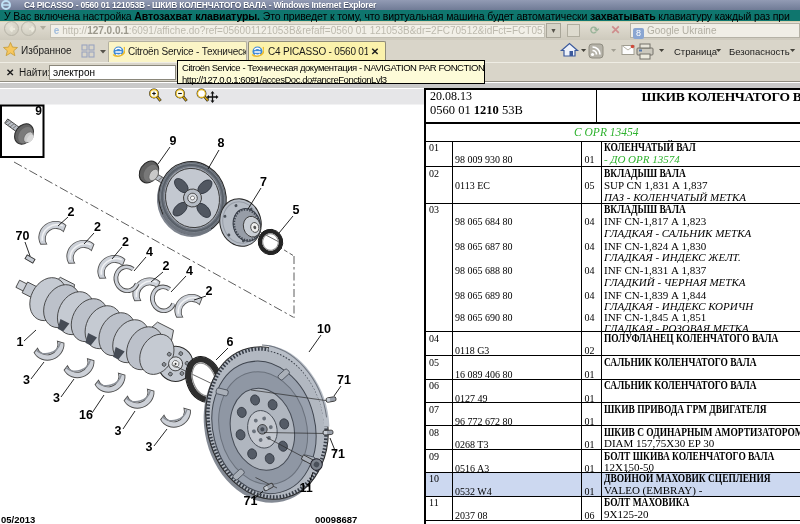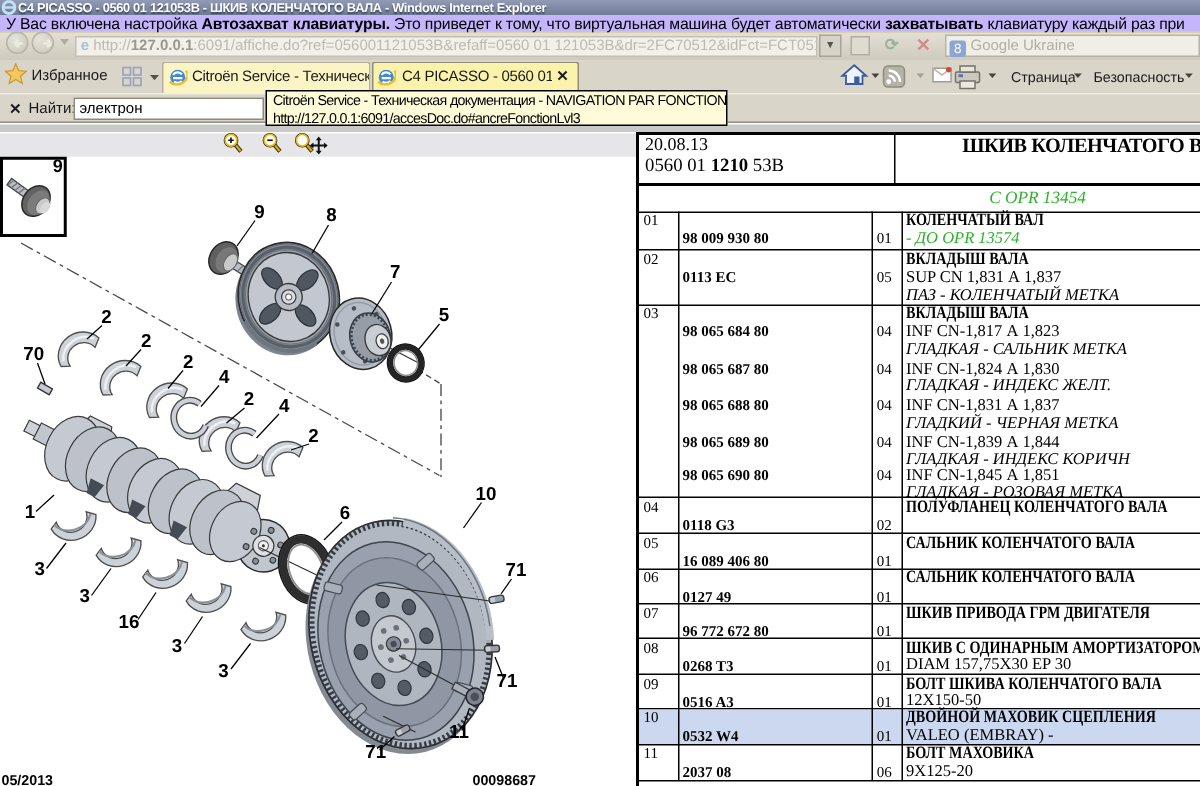--- a/index.html
+++ b/index.html
@@ -1,30 +1,30 @@
 <!DOCTYPE html>
 <html><head><meta charset="utf-8"><style>
 *{margin:0;padding:0;box-sizing:border-box}
 html,body{width:800px;height:524px;overflow:hidden;font-family:"Liberation Sans",sans-serif;background:#fff}
 .abs{position:absolute}
 #titlebar{left:0;top:0;width:800px;height:10px;background:linear-gradient(#929bb4,#707b96);color:#fff;font-size:8.5px;font-weight:bold;line-height:10px;letter-spacing:-0.2px;white-space:nowrap;text-shadow:0 1px 1px #3a4358}
-#notif{left:0;top:10px;width:800px;height:12px;background:#c4b5fd;border-bottom:1px solid #d6d2b0;font-size:10.5px;letter-spacing:-0.12px;line-height:12px;white-space:nowrap;color:#000}
+#notif{left:0;top:10px;width:800px;height:12px;background:#0f766e;border-bottom:1px solid #d6d2b0;font-size:10.5px;letter-spacing:-0.12px;line-height:12px;white-space:nowrap;color:#000}
 #addr{left:0;top:22px;width:800px;height:18px;background:linear-gradient(#e3dfd4,#cecabd)}
 #tabsrow{left:0;top:40px;width:800px;height:22px;background:#d9d5c9}
 #findbar{left:0;top:62px;width:800px;height:20px;background:#d9d5c9;border-top:1px solid #efede4;border-bottom:1px solid #8f8c80}
 #band{left:0;top:83px;width:800px;height:5px;background:#c9c9c9}
 .circbtn{position:absolute;width:15px;height:15px;border-radius:50%;background:radial-gradient(circle at 35% 30%,#e5e2d7,#cac7ba);border:1px solid #b7b4a8}
 .urlbox{position:absolute;left:50px;top:24px;width:495px;height:14px;background:#f2f0e8;border:1px solid #c2bfb3;font-size:10px;line-height:12px;color:#bdbaae;white-space:nowrap;overflow:hidden}
 .tab{position:absolute;top:41px;height:21px;background:#fbf5c6;border:1px solid #b3b0a0;border-bottom:none;border-radius:2px 2px 0 0;font-size:10px;line-height:20px;letter-spacing:-0.2px;color:#1a1a1a;white-space:nowrap;overflow:hidden}
 .gbox{position:absolute;left:630px;top:23px;width:170px;height:15px;background:#f0eee6;border:1px solid #b5b2a6;font-size:10px;line-height:13px;color:#b2afa3}
 .findin{position:absolute;left:49px;top:65px;width:127px;height:15px;background:#fff;border:1px solid #8a877b;font-size:10px;line-height:13px;color:#000;padding-left:3px}
 #tooltip{left:177px;top:60px;width:308px;height:24px;background:#fdfbd8;border:1px solid #000;font-size:9.5px;letter-spacing:-0.45px;line-height:12px;color:#000;padding:1px 0 0 4px;z-index:50;white-space:nowrap}
 .uitxt{position:absolute;font-size:10px;color:#1a1a1a;white-space:nowrap}
 </style></head><body>
-<div class="abs" id="titlebar"><span style="margin-left:12px">C4 PICASSO - 0560 01 121053B - ШКИВ КОЛЕНЧАТОГО ВАЛА - Windows Internet Explorer</span></div>
+<div class="abs" id="titlebar"><span style="margin-left:24px">C4 PICASSO - 0560 01 121053B - ШКИВ КОЛЕНЧАТОГО ВАЛА - Windows Internet Explorer</span></div>
 <svg class="abs" style="left:1px;top:0" width="10" height="10" viewBox="0 0 10 10">
     <circle cx="5" cy="5" r="4" fill="none" stroke="#bfe0f5" stroke-width="2"></circle>
     <path d="M1.5,5 h7" stroke="#bfe0f5" stroke-width="1.6"></path>
   </svg>
 <div class="abs" id="notif"><span style="margin-left:4px">У Вас включена настройка <b>Автозахват клавиатуры.</b> Это приведет к тому, что виртуальная машина будет автоматически <b>захватывать</b> клавиатуру каждый раз при</span></div>
 <div class="abs" id="addr"></div>
 <div class="circbtn" style="left:4px;top:21px"></div>
 <div class="circbtn" style="left:21px;top:21px"></div>
 <svg class="abs" style="left:6px;top:23px" width="32" height="12" viewBox="0 0 32 12">
     <path d="M9,6 l-5,0 m0,0 l2.5,-2.5 m-2.5,2.5 l2.5,2.5" stroke="#eceade" stroke-width="2" fill="none"></path>
@@ -64,21 +64,21 @@
 <div class="abs" id="findbar"></div>
 <div class="uitxt" style="left:6px;top:67px;font-weight:bold">✕</div>
 <div class="uitxt" style="left:19px;top:67px">Найти:</div>
 <div class="findin">электрон</div>
 <div class="abs" id="band"></div>
 <div class="abs" id="tooltip">Citroën Service - Техническая документация - NAVIGATION PAR FONCTION<br>http://127.0.0.1:6091/accesDoc.do#ancreFonctionLvl3</div>
 <style>
 .hl{position:absolute;left:0;width:376px;height:1px;background:#000}
 .vl{position:absolute;width:1px;background:#000}
 .t{position:absolute;font-family:"Liberation Serif",serif;font-size:11px;line-height:11px;white-space:nowrap;color:#000}
-.pn{font-weight:bold;font-size:10px}
+.pn{font-weight:normal;font-size:10px}
 .sm{font-size:10px}
 .b{font-weight:bold}
 .db{display:inline-block;font-weight:bold;font-size:11.5px;transform:scaleX(0.82);transform-origin:0 0}
 .i{font-style:italic}
 .g{color:#2eb22e}
 </style>
 <svg class="abs" style="left:520px;top:40px" width="280" height="22" viewBox="0 0 280 22">
 <path d="M44,16 h11 v-5.5 h2.5 l-8,-7 -8,7 h2.5 z" fill="#eef2fa" stroke="#3c5a9c" stroke-width="1.2"></path>
 <rect x="49.5" y="11" width="3.5" height="5" fill="#3c5a9c"></rect>
 <path d="M61,9 l2.6,3 2.6,-3 z" fill="#44423a"></path>
@@ -402,21 +402,21 @@
 <div class="hl" style="top:431.5px;height:1.5px"></div>
 <div class="abs" style="left:383.5px;top:383.5px;width:0;height:0"></div>
 <div class="abs" style="left:2px;top:384.5px;width:374px;height:23px;background:#ccd8f0"></div>
 <div class="vl" style="left:171.5px;top:0;height:33.5px"></div>
 <div class="vl" style="left:27.5px;top:52.5px;height:379px"></div>
 <div class="vl" style="left:156.5px;top:52.5px;height:379px"></div>
 <div class="vl" style="left:177px;top:52.5px;height:379px"></div>
 <div class="t" style="left:6px;top:3px;font-size:12px">20.08.13</div>
 <div class="t" style="left:6px;top:16.5px;font-size:12.5px">0560 01 <b>1210</b> 53B</div>
 <div class="t b" style="left:217.5px;top:3px;font-size:13.5px;letter-spacing:-0.3px">ШКИВ КОЛЕНЧАТОГО ВАЛА</div>
-<div class="t g i" style="left:150px;top:38.5px;width:150px;text-align:right;font-size:11.5px">С OPR 13454</div>
+<div class="t g i" style="left:150px;top:38.5px;width:150px;text-align:left;font-size:11.5px">С OPR 13454</div>
 <div class="t sm" style="left:5px;top:54px">01</div>
 <div class="t db" style="left:180px;top:54px">КОЛЕНЧАТЫЙ ВАЛ</div>
 <div class="t pn" style="left:31px;top:65.5px">98 009 930 80</div>
 <div class="t sm" style="left:160.5px;top:65.5px">01</div>
 <div class="t g i" style="left:180px;top:65.5px">- ДО OPR 13574</div>
 <div class="t sm" style="left:5px;top:80px">02</div>
 <div class="t db" style="left:180px;top:80px">ВКЛАДЫШ ВАЛА</div>
 <div class="t pn" style="left:31px;top:92px">0113 EC</div>
 <div class="t sm" style="left:160.5px;top:92px">05</div>
 <div class="t" style="left:180px;top:92px">SUP CN 1,831 А 1,837</div>

